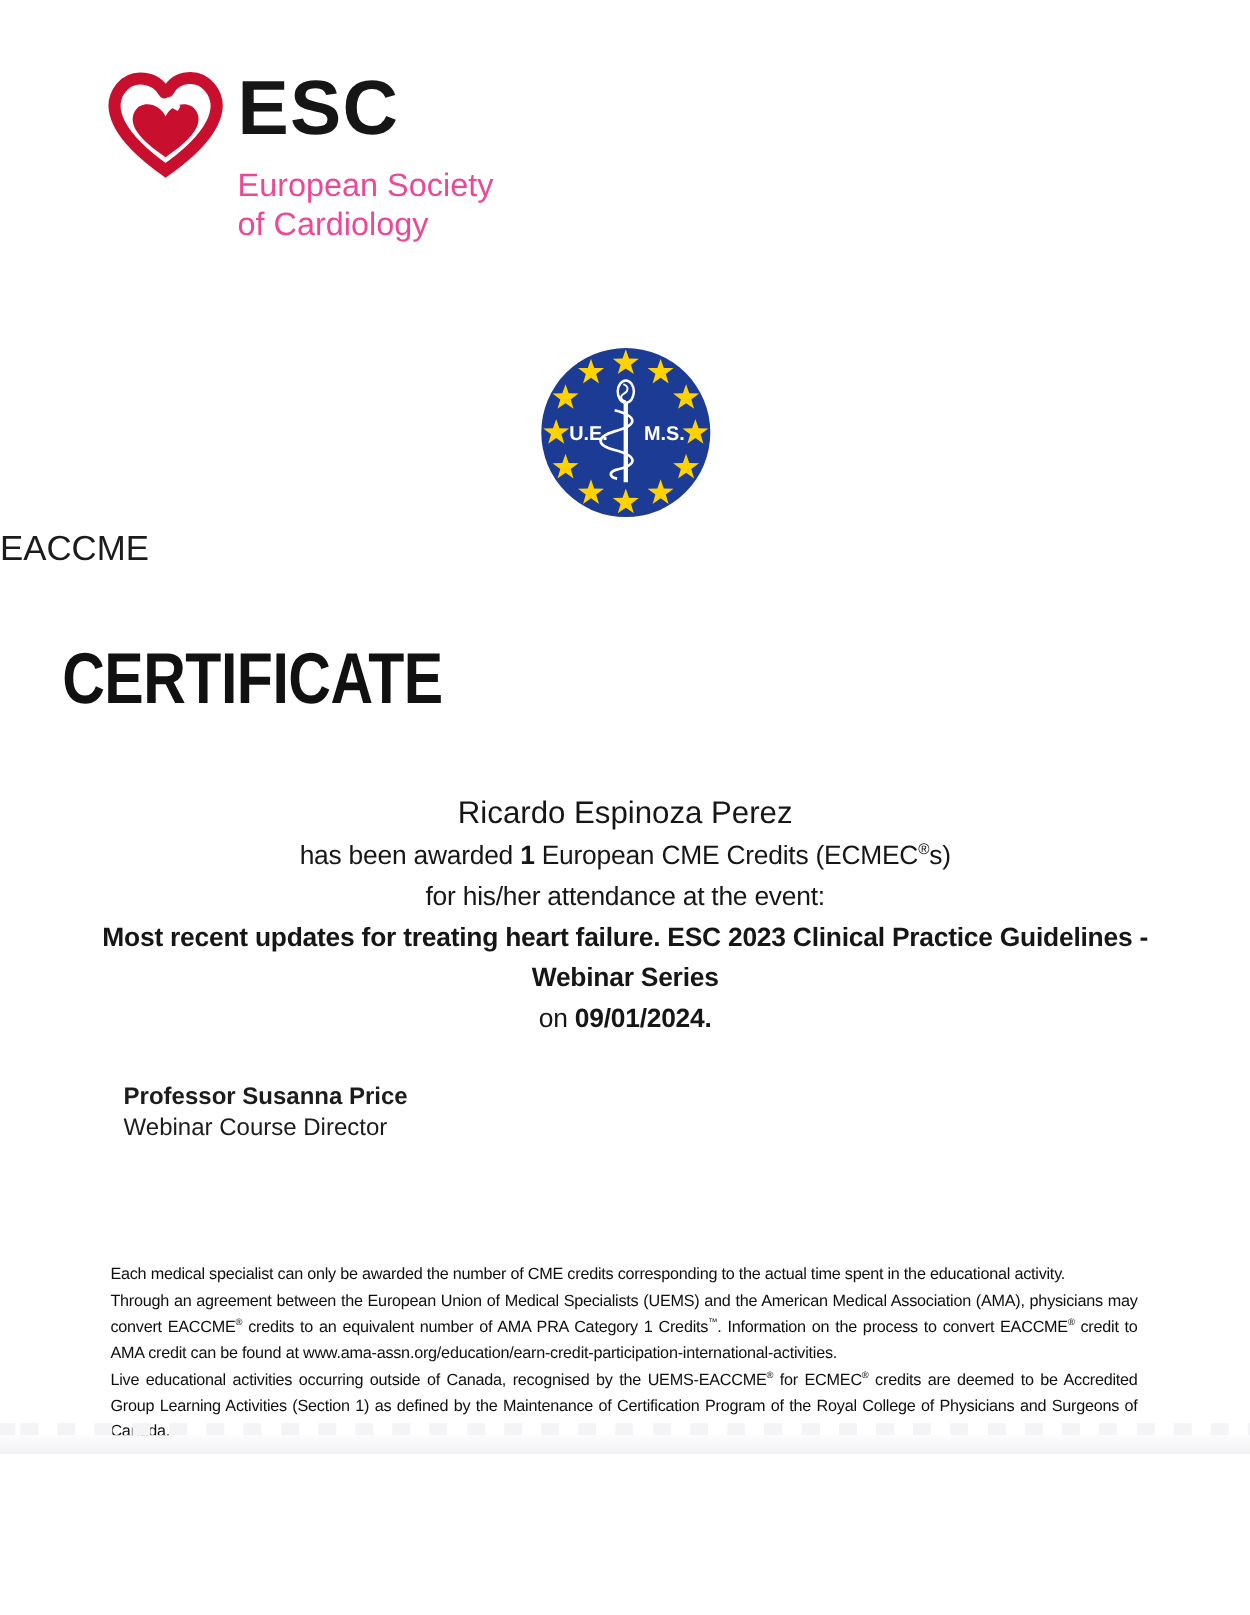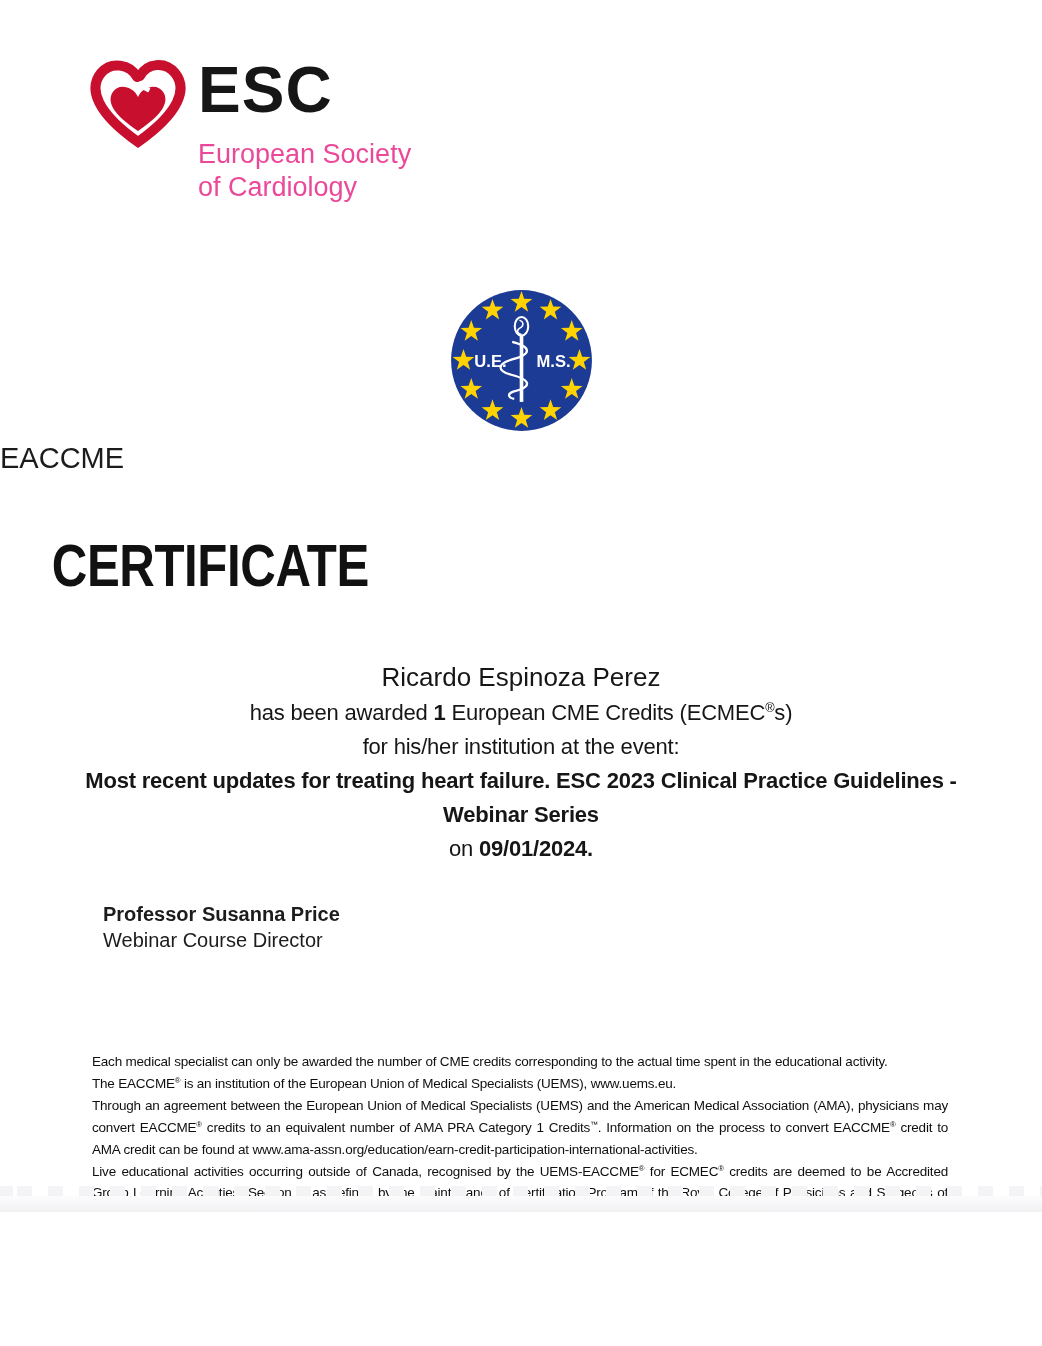--- a/index.html
+++ b/index.html
@@ -115,35 +115,34 @@
 
   <div class="cert-title">
     <span>CERTIFICATE</span>
   </div>
 
   <div class="award">
     <div class="recipient">Ricardo Espinoza Perez</div>
     <div>
       <span>has been awarded </span><span class="bold">1</span><span> European CME Credits (ECMEC<sup>®</sup>s)</span>
     </div>
-    <div>for his/her institution at the event:</div>
+    <div>for his/her attendance at the event:</div>
     <div class="event-title">Most recent updates for treating heart failure. ESC 2023 Clinical Practice Guidelines - Webinar Series</div>
     <div>
       <span>on </span><span class="bold">09/01/2024.</span>
     </div>
   </div>
 
   <div class="signatory">
     <div class="name">Professor Susanna Price</div>
     <div>Webinar Course Director</div>
   </div>
 
   <div class="footnote">
     <p>Each medical specialist can only be awarded the number of CME credits corresponding to the actual time spent in the educational activity.</p>
-    <p>The EACCME<sup>®</sup> is an institution of the European Union of Medical Specialists (UEMS), www.uems.eu.</p>
     <p>Through an agreement between the European Union of Medical Specialists (UEMS) and the American Medical Association (AMA), physicians may convert EACCME<sup>®</sup> credits to an equivalent number of AMA PRA Category 1 Credits<sup>™</sup>. Information on the process to convert EACCME<sup>®</sup> credit to AMA credit can be found at www.ama-assn.org/education/earn-credit-participation-international-activities.</p>
     <p>Live educational activities occurring outside of Canada, recognised by the UEMS-EACCME<sup>®</sup> for ECMEC<sup>®</sup> credits are deemed to be Accredited Group Learning Activities (Section 1) as defined by the Maintenance of Certification Program of the Royal College of Physicians and Surgeons of Canada.</p>
   </div>
 
   <div class="bottom-edge">
     <div class="squares"></div>
     <div class="band"></div>
   </div>
 
 </div>

